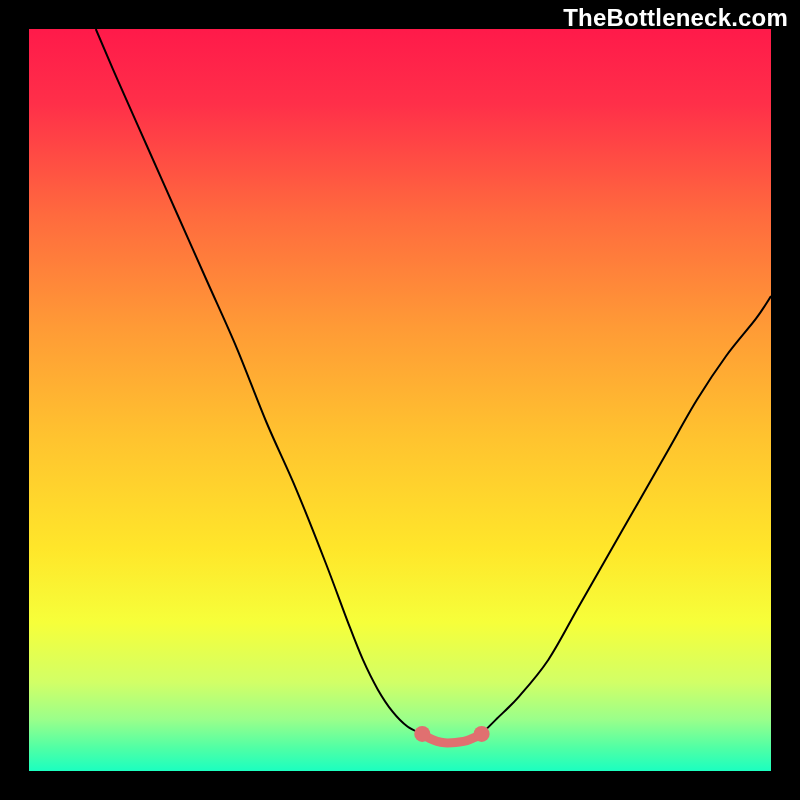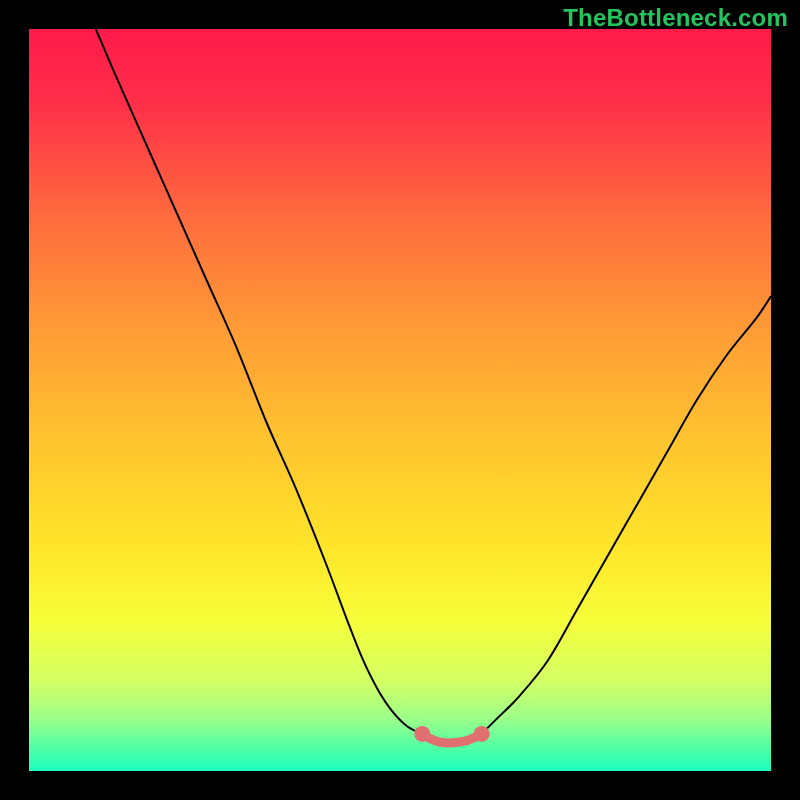--- a/index.html
+++ b/index.html
@@ -24,21 +24,21 @@
     width: 742px;
     height: 742px;
     overflow: hidden;
   }
   .watermark {
     position: absolute;
     top: 4px;
     right: 12px;
     font-size: 24px;
     font-weight: 600;
-    color: #22c55e;
+    color: #ffffff;
     letter-spacing: 0.2px;
     z-index: 5;
   }
   svg {
     display: block;
   }
 </style>
 </head>
 <body>
 

